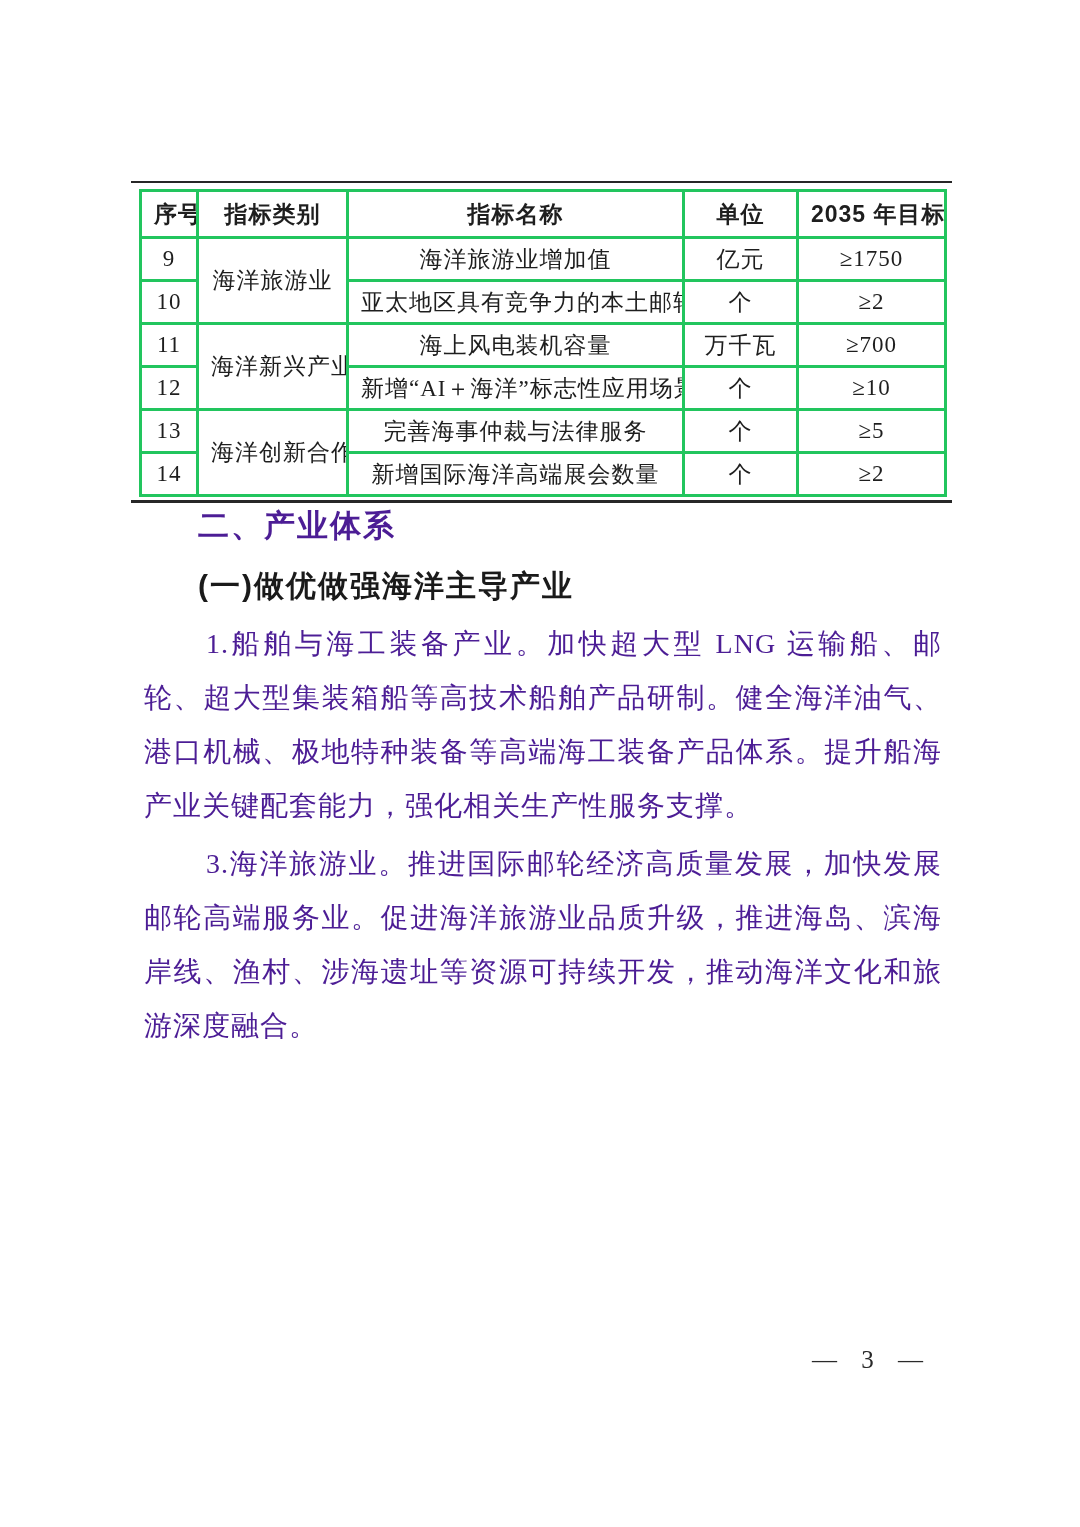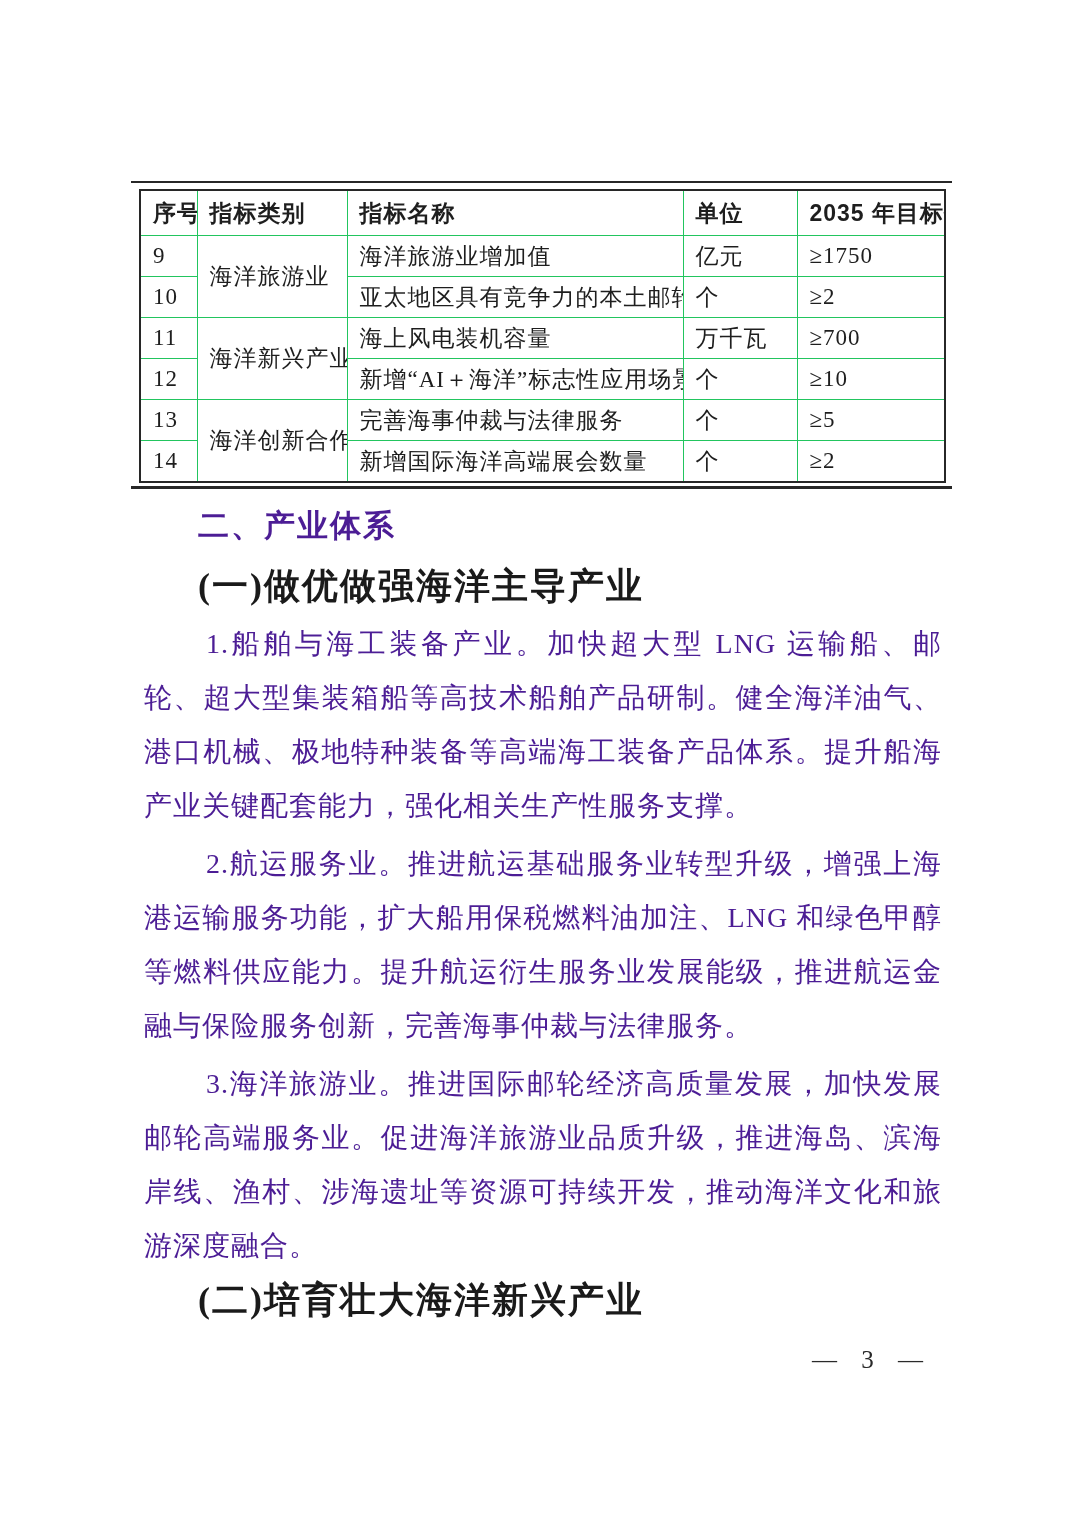--- a/index.html
+++ b/index.html
@@ -43,22 +43,22 @@
   }
   table.indicator-table {
     margin-left: 8px;
     width: 805px;
     border-collapse: collapse;
     table-layout: fixed;
     border: 2px solid #272727;
   }
   .indicator-table th,
   .indicator-table td {
-    border: 1px solid #22c55e;
-    text-align: left;
+    border: 3px solid #22c55e;
+    text-align: center;
     vertical-align: middle;
     padding: 0 12px;
     overflow: hidden;
     white-space: nowrap;
   }
   .indicator-table th {
     font-family: "Liberation Sans", "DejaVu Sans", sans-serif;
     font-weight: bold;
     font-size: 23px;
     height: 44px;
@@ -86,23 +86,23 @@
     font-family: "Liberation Sans", "DejaVu Sans", sans-serif;
     font-weight: bold;
     font-size: 31px;
     line-height: 46px;
     letter-spacing: 2px;
     margin: 0 0 14px 0;
     text-indent: 58px;
     color: #4c1d95;
   }
   .content h3 {
-    font-family: Liberation Serif, serif;
+    font-family: Liberation Sans, sans-serif;
     font-weight: bold;
-    font-size: 36px;
+    font-size: 30px;
     line-height: 46px;
     letter-spacing: 2px;
     margin: 0 0 8px 0;
     text-indent: 58px;
     color: #1a1a1a;
   }
   .content p {
     font-size: 28px;
     line-height: 54px;
     letter-spacing: 1px;
@@ -193,20 +193,18 @@
       </tbody>
     </table>
 
     <div class="rule-bottom"></div>
   </div>
 
   <div class="content">
     <h2>二、产业体系</h2>
     <h3>(一)做优做强海洋主导产业</h3>
     <p>1.船舶与海工装备产业。加快超大型 LNG 运输船、邮轮、超大型集装箱船等高技术船舶产品研制。健全海洋油气、港口机械、极地特种装备等高端海工装备产品体系。提升船海产业关键配套能力，强化相关生产性服务支撑。</p>
-    <p>2.航运服务业。推进航运基础服务业转型升级，增强上海港运输服务功能，扩大船用保税燃料油加注、LNG 和绿色甲醇等燃料供应能力。提升航运衍生服务业发展能级，推进航运金融与保险服务创新，完善海事仲裁与法律服务。</p>
     <p>3.海洋旅游业。推进国际邮轮经济高质量发展，加快发展邮轮高端服务业。促进海洋旅游业品质升级，推进海岛、滨海岸线、渔村、涉海遗址等资源可持续开发，推动海洋文化和旅游深度融合。</p>
-    <h3>(二)培育壮大海洋新兴产业</h3>
   </div>
 
   <div class="page-number">— 3 —</div>
 
 </div>
 
 </body></html>

